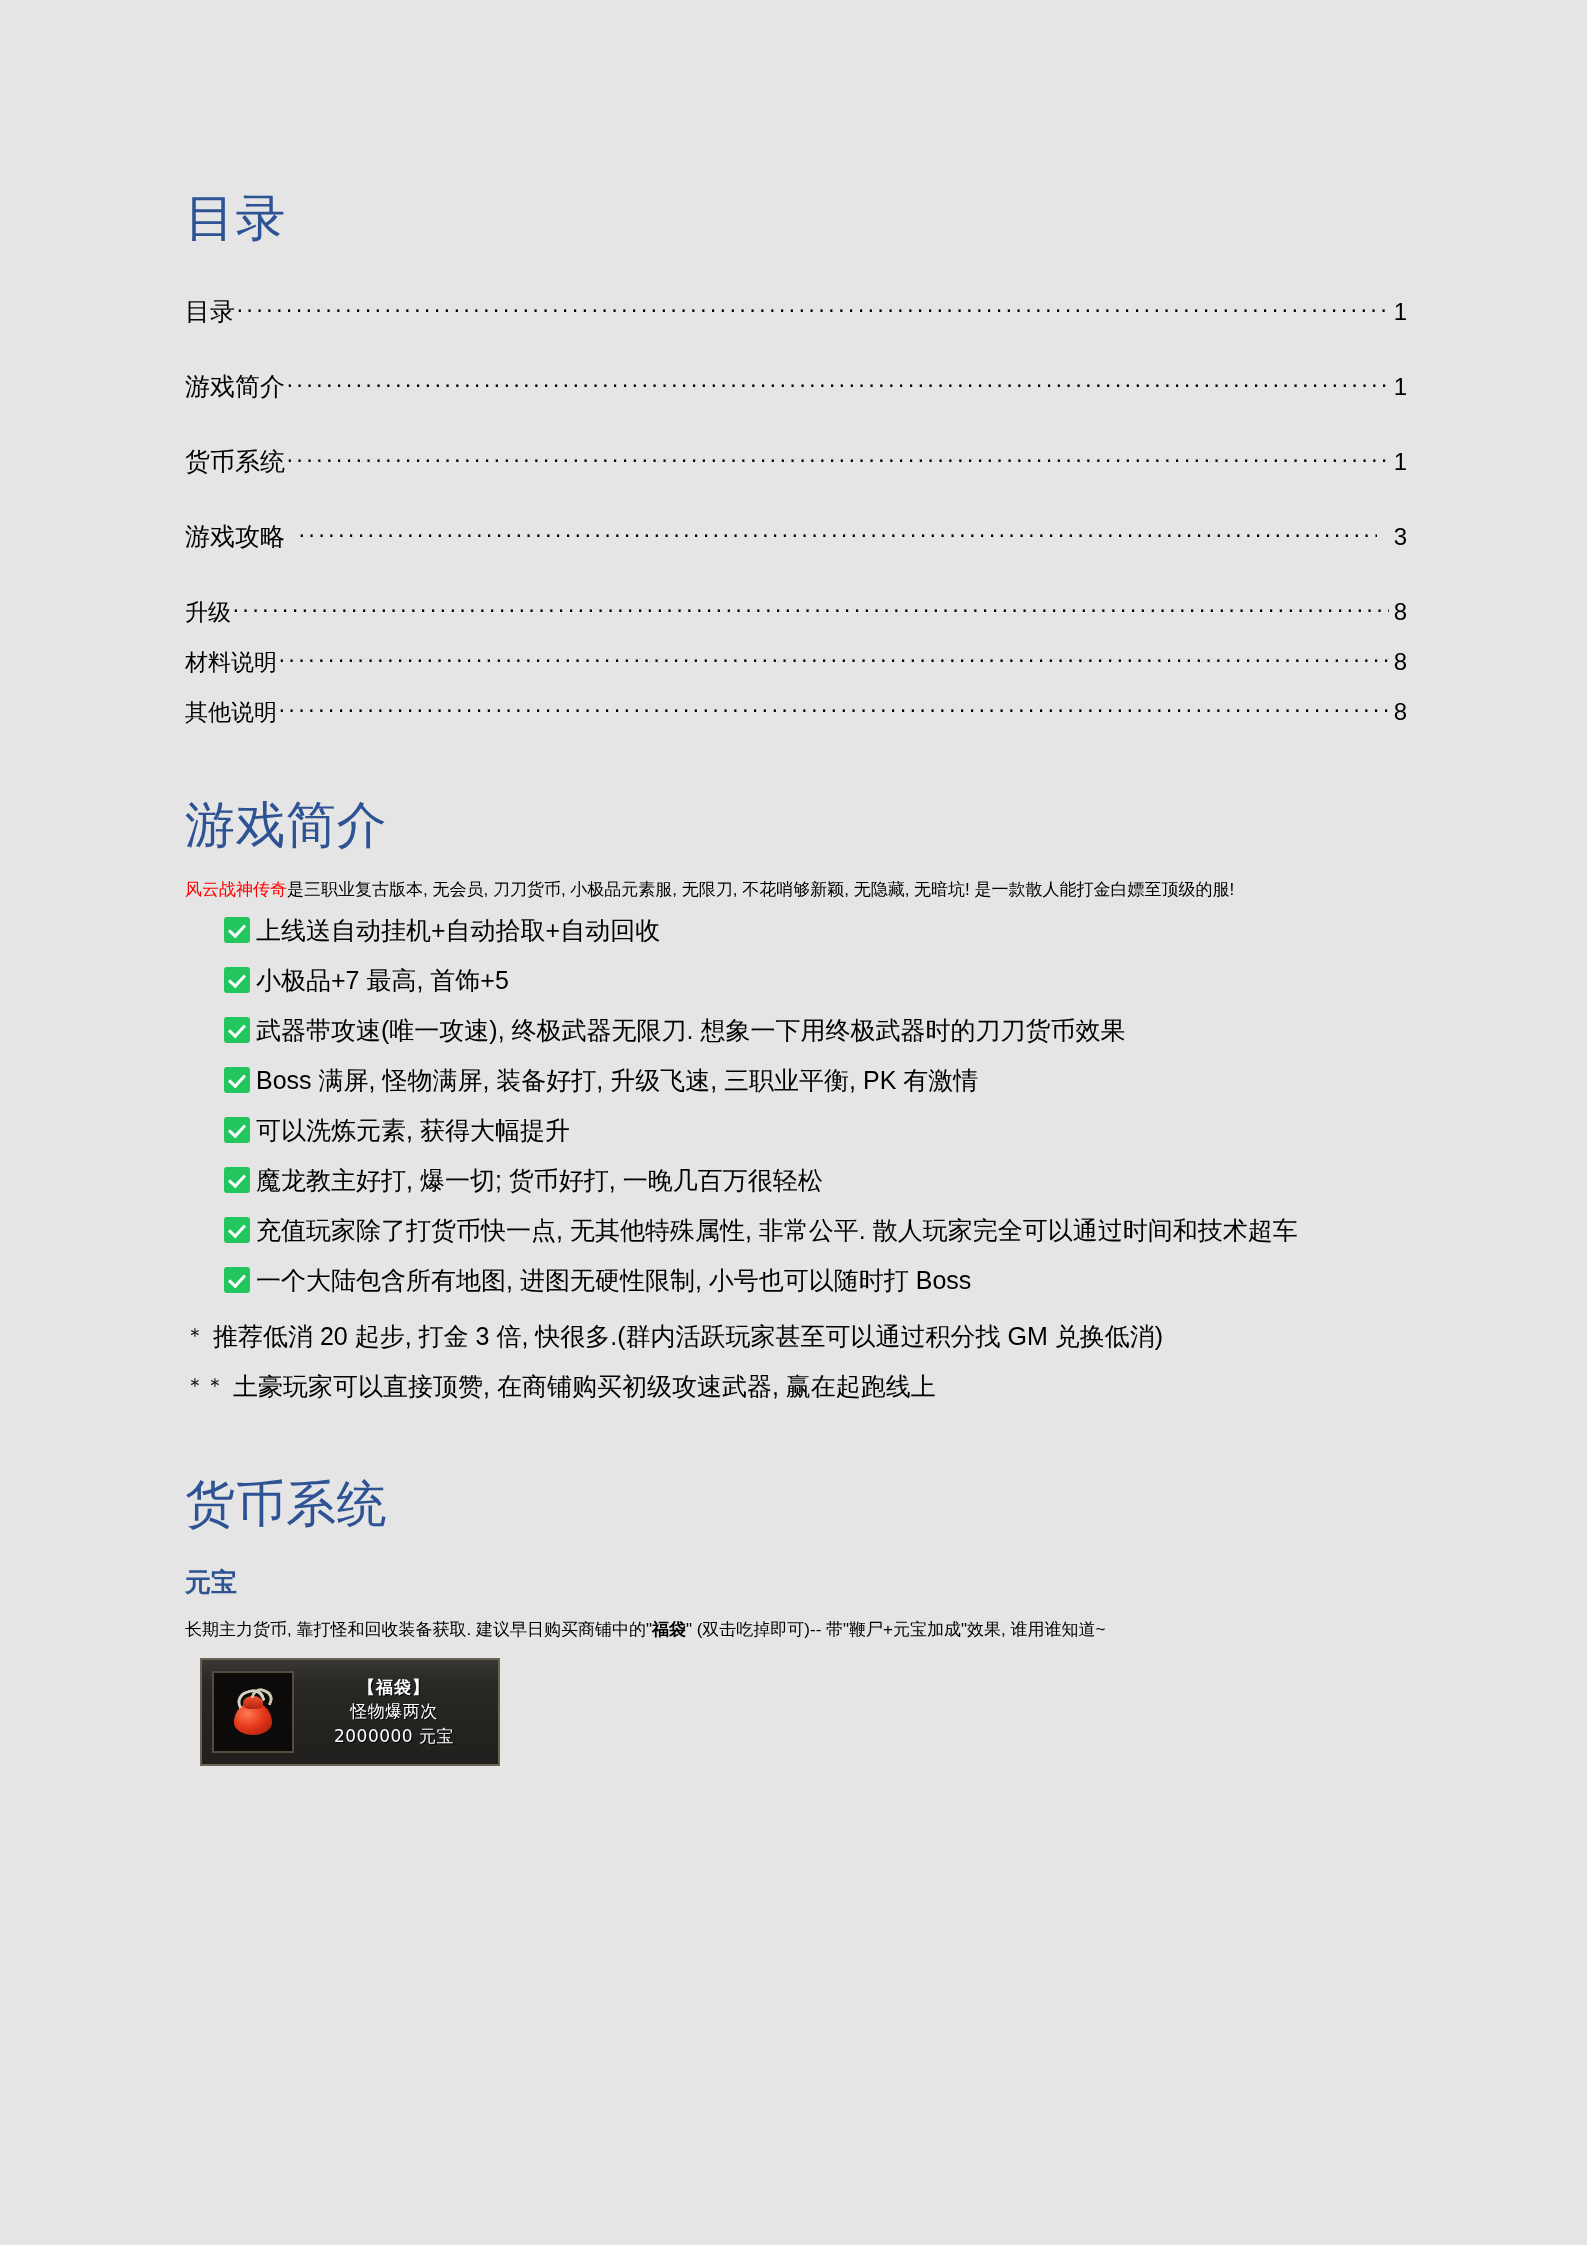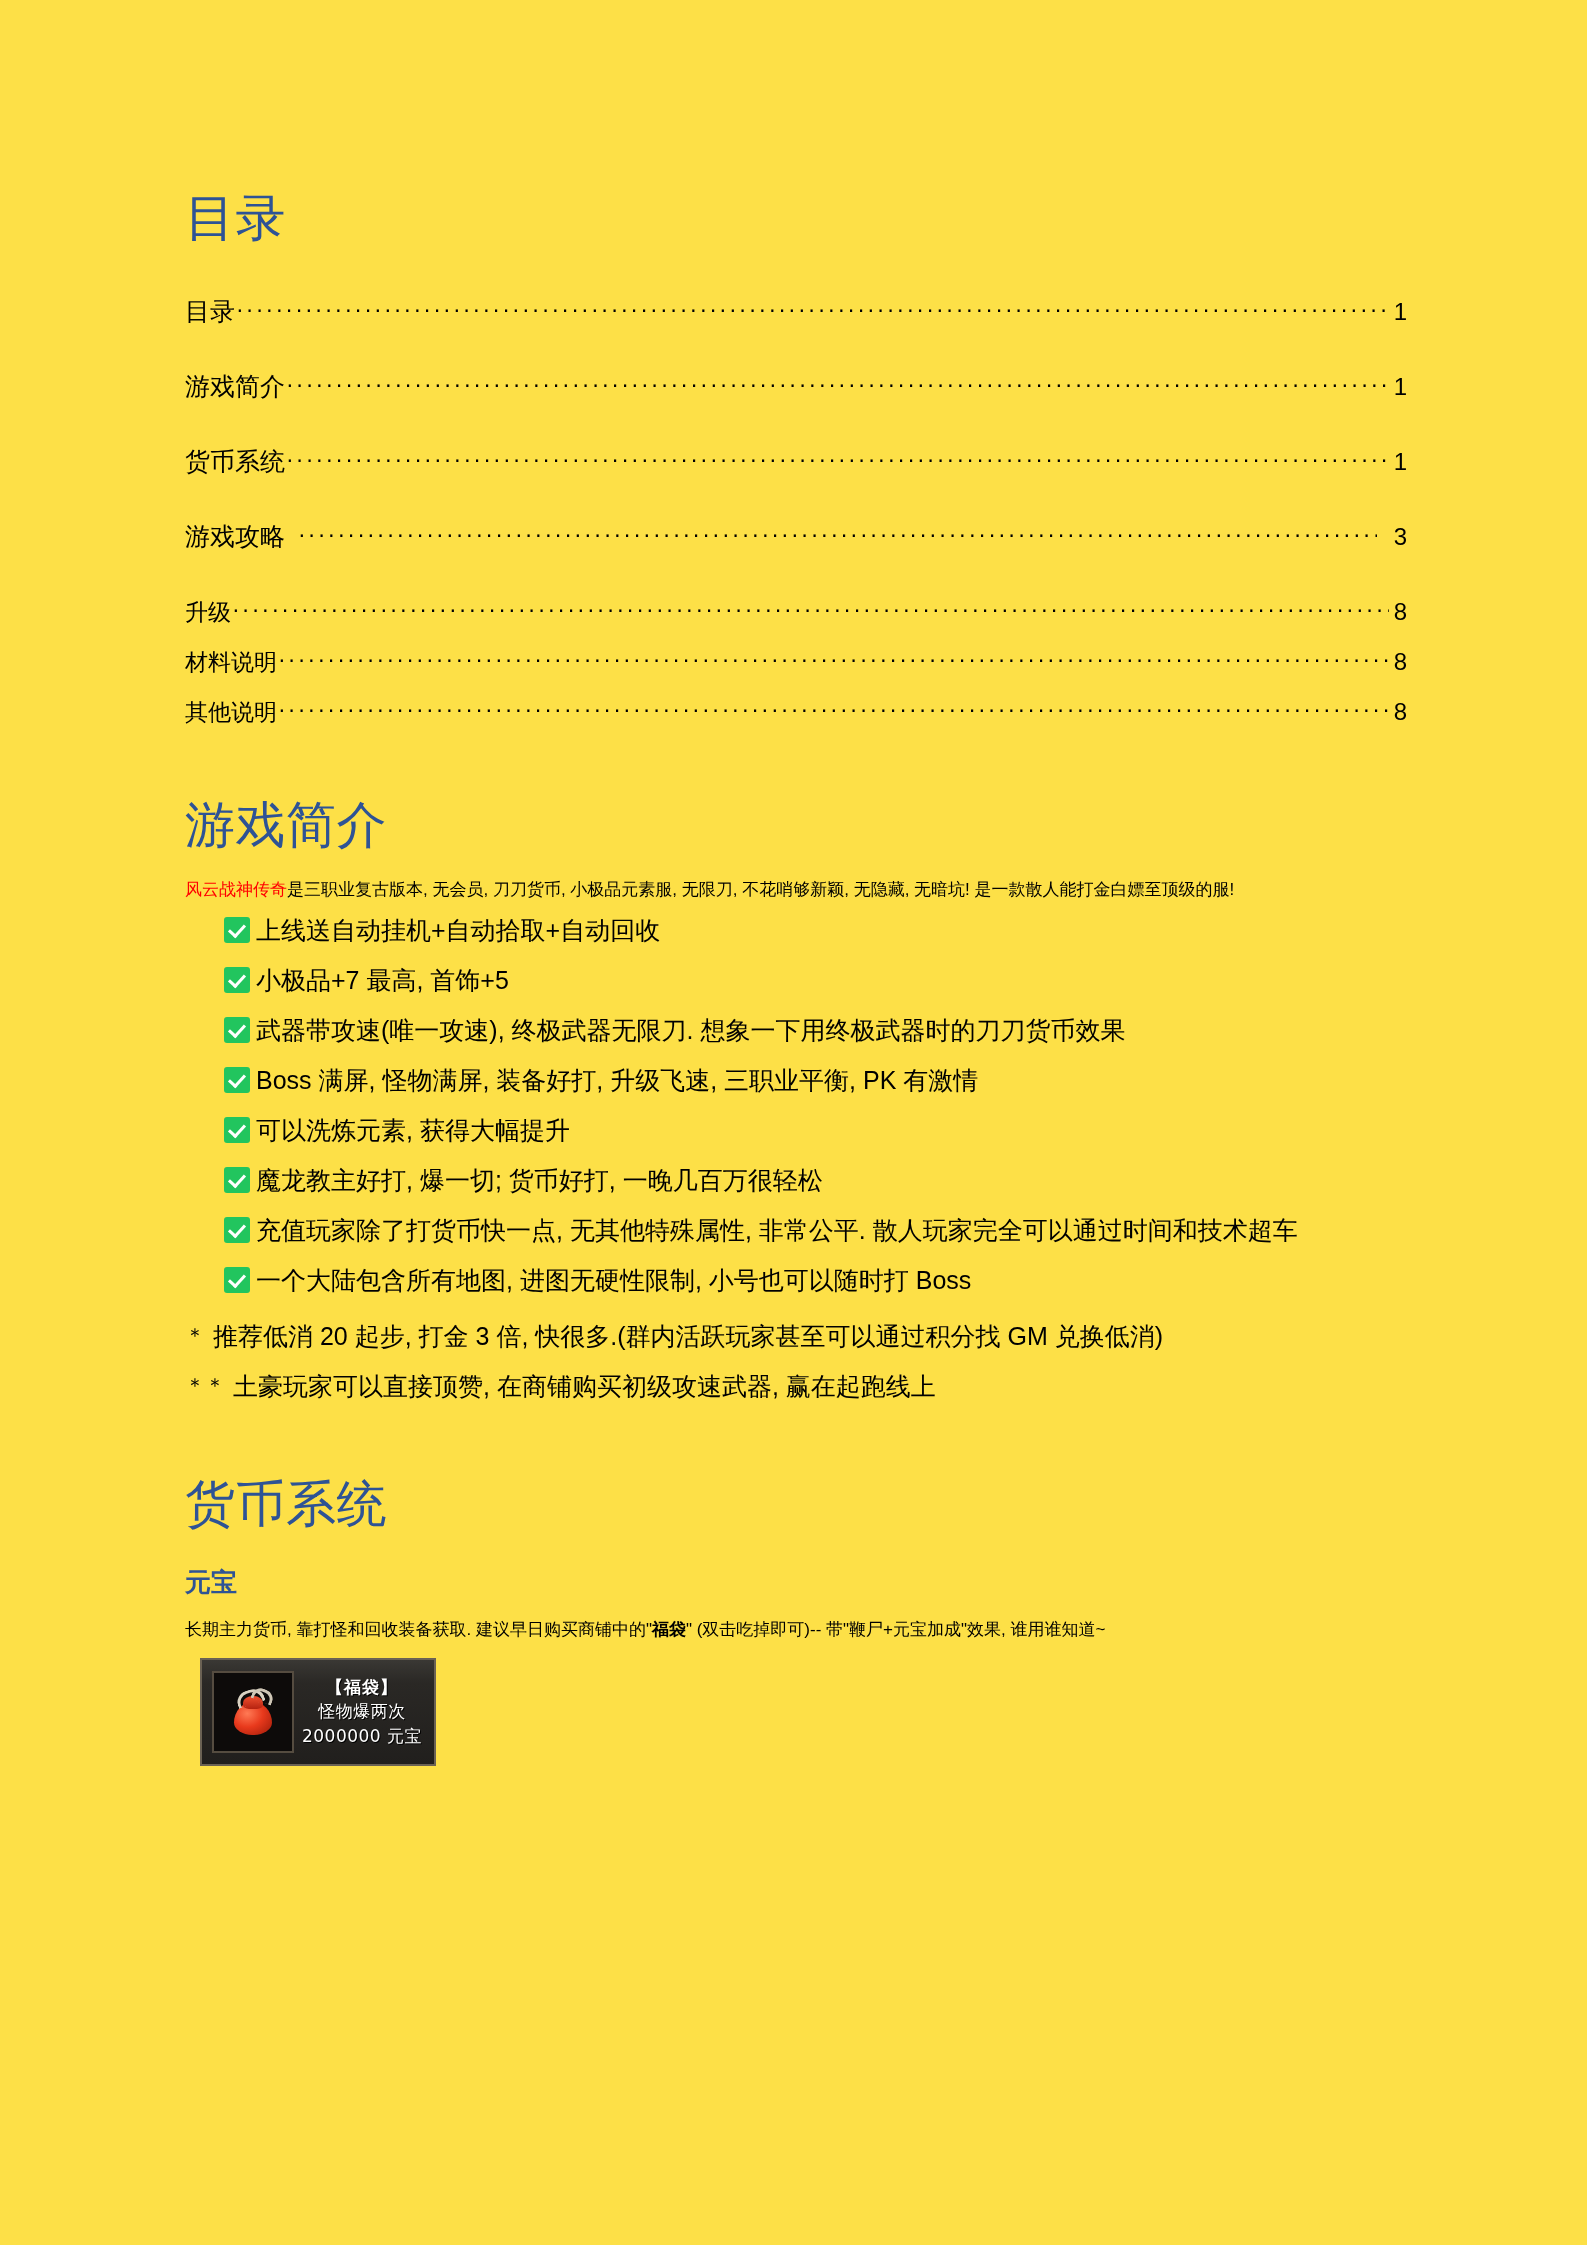--- a/index.html
+++ b/index.html
@@ -12,21 +12,21 @@
     height: 2245px;
     font-family: "Liberation Sans", "DejaVu Sans", sans-serif;
     color: #000000;
     position: relative;
     overflow: hidden;
   }
   .page {
     position: relative;
     width: 1587px;
     height: 2245px;
-    background: #fde047;
+    background: #e5e5e5;
     box-sizing: border-box;
     padding: 190px 180px 0 185px;
   }
 
   
   h1.doc-h1 {
     font-size: 50px;
     font-weight: 400;
     color: #2E5395;
     margin: 0 0 48px 0;
@@ -142,21 +142,21 @@
     flex: 0 0 auto;
     font-size: 20px;
     margin-right: 8px;
     line-height: 1.9;
   }
 
   
   .item-card {
     margin-top: 14px;
     margin-left: 15px;
-    width: 236px;
+    width: 300px;
     height: 108px;
     background: linear-gradient(180deg, #3a3834 0%, #2a2825 22%, #211f1d 100%);
     border: 2px solid #6b6254;
     display: flex;
     align-items: center;
     box-sizing: border-box;
     position: relative;
   }
   .item-icon-box {
     width: 78px;

